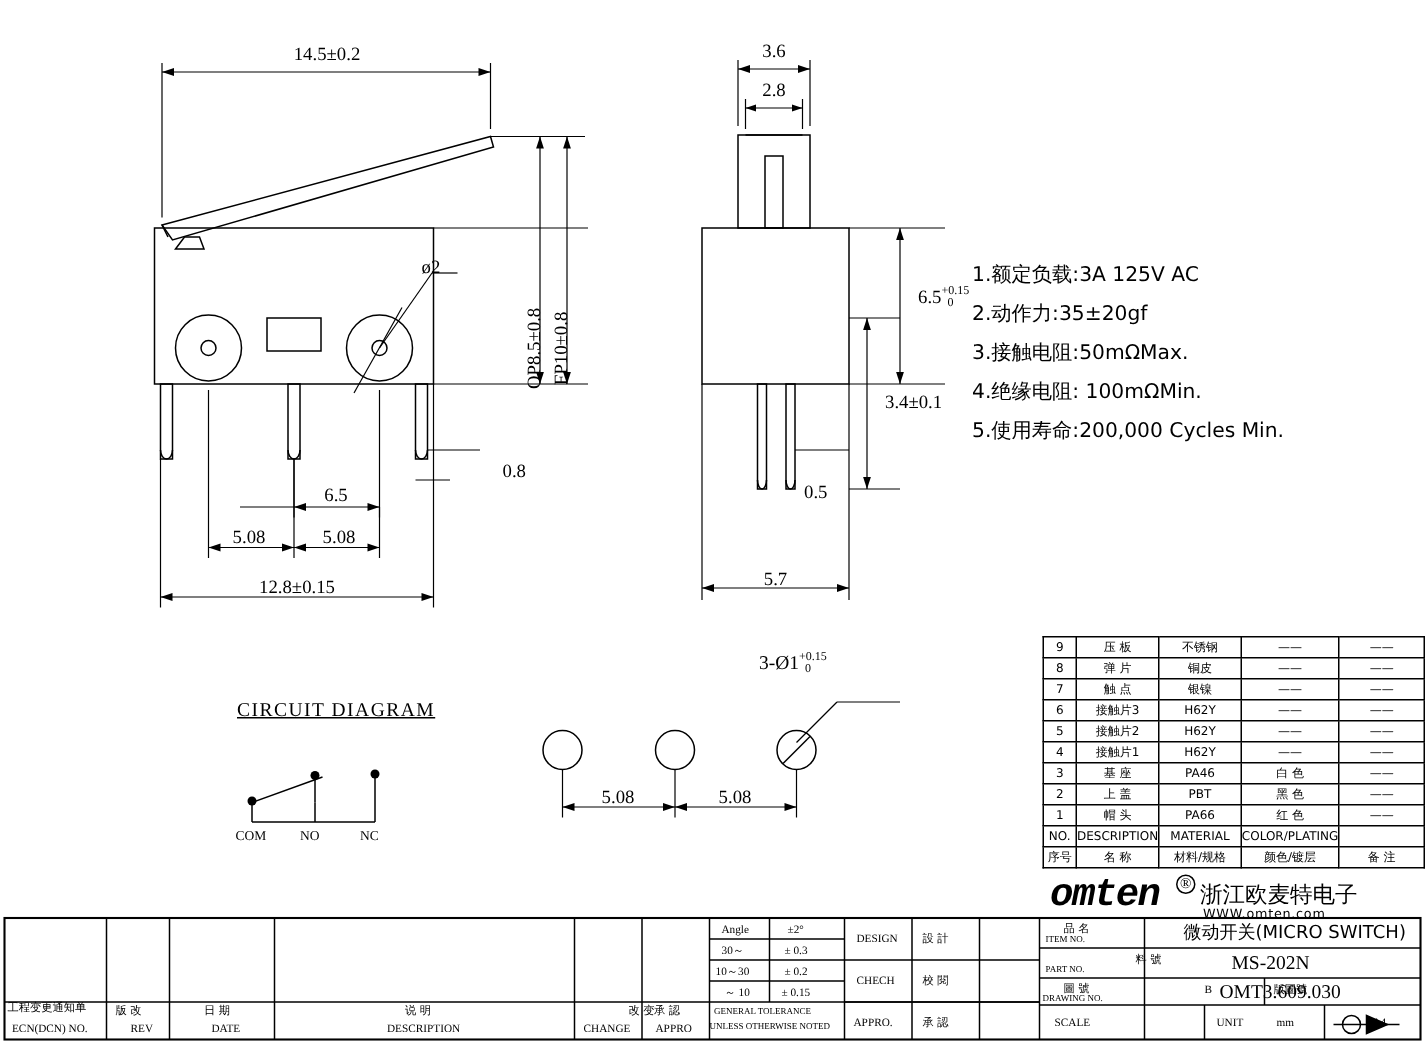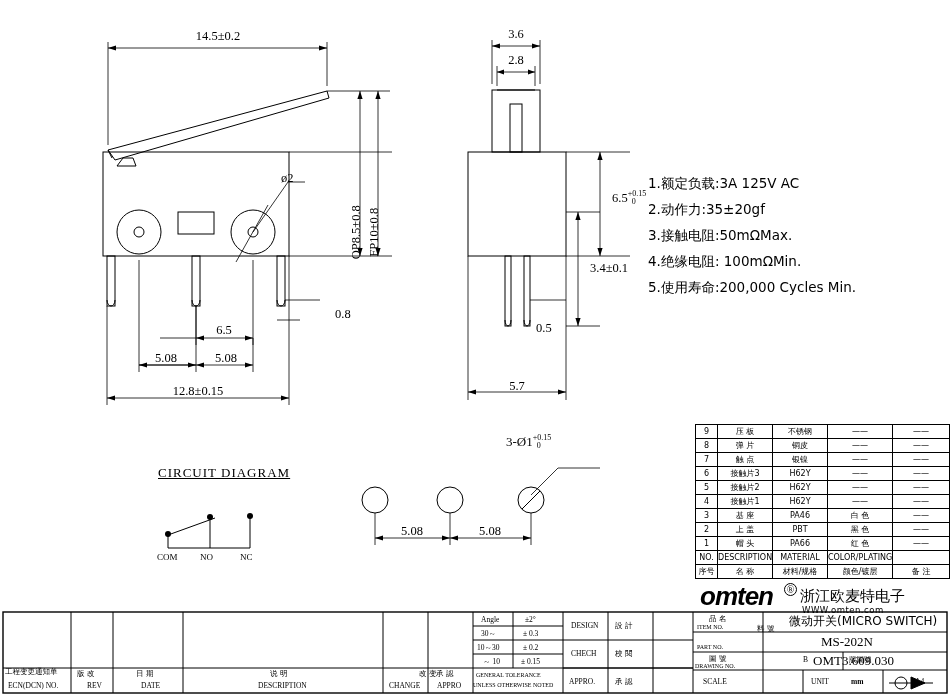--- a/index.html
+++ b/index.html
@@ -12,21 +12,21 @@
   .tiny{font-size:7.5px;}
   .ctr{transform:translateX(-50%);}
   .rot{transform-origin:0 0;}
   svg{position:absolute;left:0;top:0;overflow:visible;}
   .spec{position:absolute;font-family:"DejaVu Sans",sans-serif;font-size:13.5px;line-height:26px;}
   table{border-collapse:collapse;}
   .bom{position:absolute;left:695px;top:424px;}
   .bom td{border:1px solid #000;font-size:8px;text-align:center;height:13px;font-family:"DejaVu Sans",sans-serif;padding:0;}
   .titleblock{position:absolute;left:3px;top:612px;width:944px;height:81px;}
   .brandwrap{position:absolute;left:700px;top:585px;width:245px;height:28px;}
-  .omt{font-family:Liberation Sans, sans-serif;font-size:26px;font-weight:bold;font-style:italic;letter-spacing:-1px;}
+  .omt{font-family:Liberation Mono, monospace;font-size:26px;font-weight:bold;font-style:italic;letter-spacing:-1px;}
 </style>
 </head>
 <body>
 
 <div class="stage">
 
   <svg width="950" height="696">
     <g stroke="#000" fill="none" stroke-width="1">
 
       <rect x="103" y="152" width="186" height="104"></rect>
@@ -389,32 +389,32 @@
     <div class="txt tiny" style="left:568px;top:10px;">DESIGN</div>
     <div class="txt tiny cn" style="left:612px;top:10px;">設 計</div>
     <div class="txt tiny" style="left:568px;top:38px;">CHECH</div>
     <div class="txt tiny cn" style="left:612px;top:38px;">校 閱</div>
     <div class="txt tiny" style="left:566px;top:66px;">APPRO.</div>
     <div class="txt tiny cn" style="left:612px;top:66px;">承 認</div>
 
     <div class="txt tiny cn" style="left:706px;top:3px;">品 名</div>
     <div class="txt tiny" style="left:694px;top:12px;font-size:6px;">ITEM NO.</div>
     <div class="txt cn" style="left:786px;top:3px;font-size:12px;">微动开关(MICRO SWITCH)</div>
-    <div class="txt tiny cn" style="left:706px;top:13px;padding-left:48px;">料 號</div>
+    <div class="txt tiny cn" style="left:706px;top:24px;padding-left:48px;">料 號</div>
     <div class="txt tiny" style="left:694px;top:32px;font-size:6px;">PART NO.</div>
     <div class="txt" style="left:818px;top:23px;font-size:13px;">MS-202N</div>
     <div class="txt tiny cn" style="left:706px;top:43px;">圖 號</div>
     <div class="txt tiny" style="left:692px;top:51px;font-size:6px;">DRAWING NO.</div>
     <div class="txt tiny" style="left:800px;top:44px;">B</div>
     <div class="txt tiny cn" style="left:846px;top:44px;">版圖號</div>
     <div class="txt" style="left:800px;top:42px;font-size:13px;opacity:0;"></div>
     <div class="txt" style="left:790px;top:60px;font-size:13px;opacity:0;"></div>
     <div class="txt tiny" style="left:700px;top:66px;">SCALE</div>
     <div class="txt tiny" style="left:808px;top:66px;">UNIT</div>
-    <div class="txt tiny" style="left:848px;top:66px;font-weight:bold;">mm</div>
+    <div class="txt tiny" style="left:848px;top:66px;">mm</div>
     <div class="txt tiny" style="left:912px;top:66px;">A4</div>
     <div class="txt" style="left:810px;top:42px;font-size:13px;">OMT3.609.030</div>
 
     <svg width="56" height="18" style="position:absolute;left:886px;top:62px;">
       <g stroke="#000" fill="none" stroke-width="1">
         <line x1="0" y1="9" x2="44" y2="9"></line>
         <circle cx="12" cy="9" r="6"></circle>
         <path d="M22 3 L36 9 L22 15 Z" fill="#000"></path>
       </g>
     </svg>

